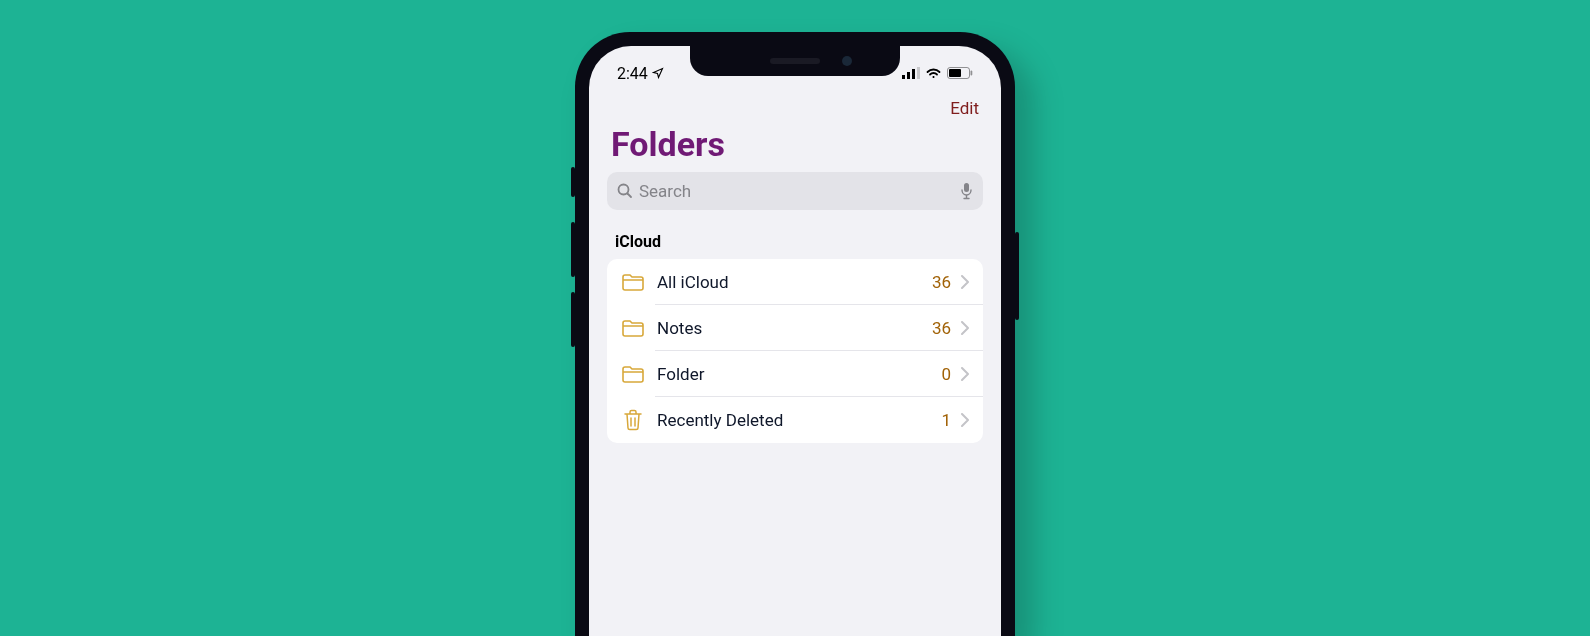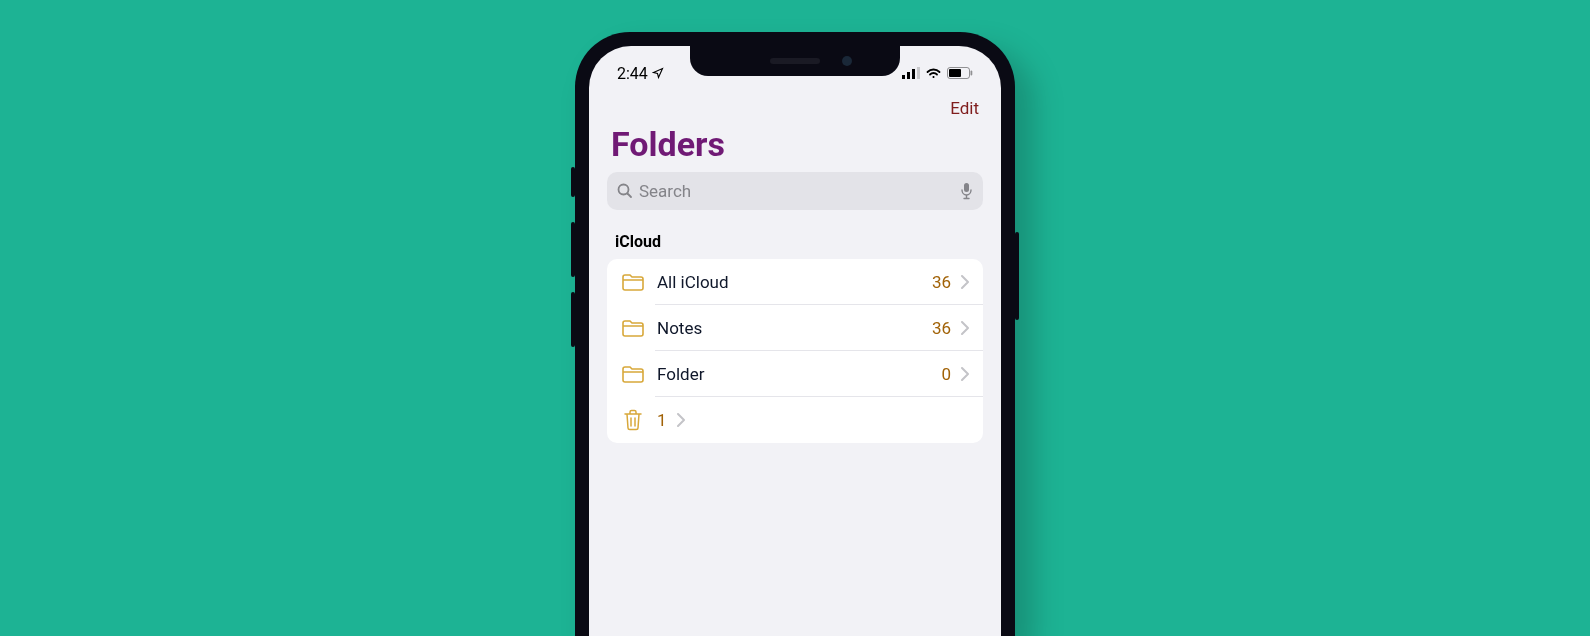--- a/index.html
+++ b/index.html
@@ -286,20 +286,21 @@
           <path d="M1 1 L7 7 L1 13" fill="none" stroke="#c4c4c8" stroke-width="2" stroke-linecap="round" stroke-linejoin="round"></path>
         </svg>
       </div>
 
       <div class="folder-row">
         <span class="folder-icon">
           <svg width="20" height="22" viewBox="0 0 20 22">
             <path d="M2 5 L18 5 M7 5 L7 3 C7 2 7.5 1.5 8.5 1.5 L11.5 1.5 C12.5 1.5 13 2 13 3 L13 5 M4 5 L5 19 C5 20 5.8 20.5 6.8 20.5 L13.2 20.5 C14.2 20.5 15 20 15 19 L16 5 M8 9 L8 17 M12 9 L12 17" fill="none" stroke="#d8a83a" stroke-width="1.5" stroke-linecap="round"></path>
           </svg>
         </span>
+        <span class="folder-name">Recently Deleted</span>
         <span class="folder-count">1</span>
         <svg class="chevron" width="8" height="14" viewBox="0 0 8 14">
           <path d="M1 1 L7 7 L1 13" fill="none" stroke="#c4c4c8" stroke-width="2" stroke-linecap="round" stroke-linejoin="round"></path>
         </svg>
       </div>
 
     </div>
 
   </div>
 </div>

